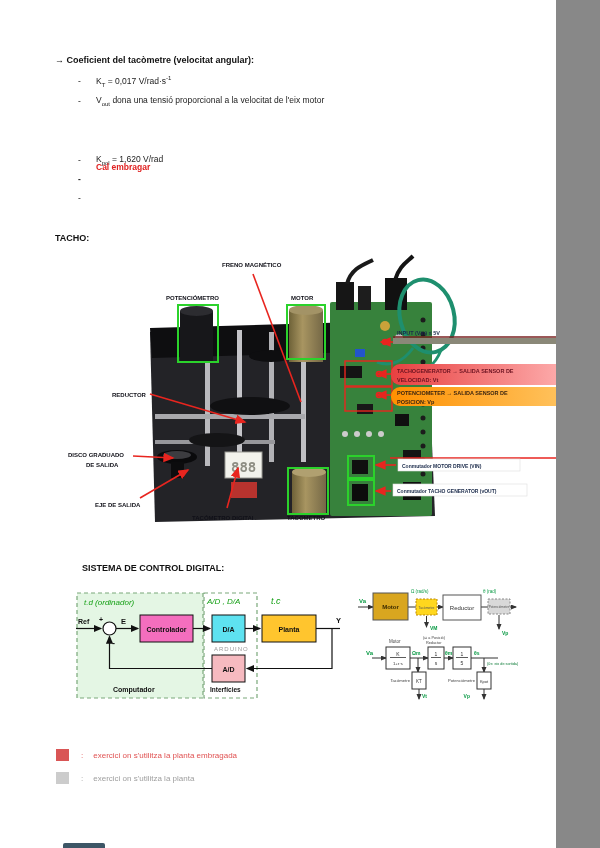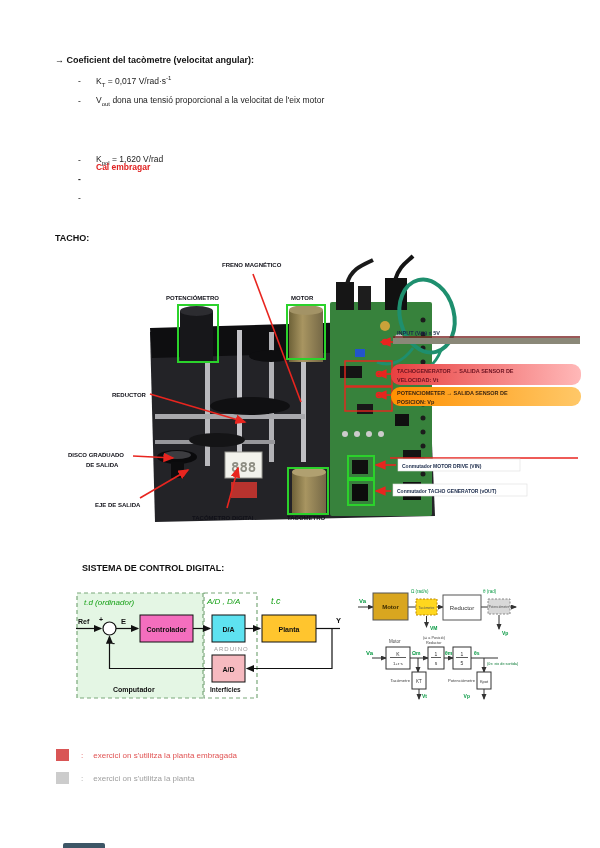--- a/index.html
+++ b/index.html
@@ -1,16 +1,16 @@
 <!DOCTYPE html>
 <html><head>
 <meta charset="utf-8">
 <style>
   html,body{margin:0;padding:0;background:#888;}
-  .page{position:relative;width:600px;height:848px;background:#ffffff;overflow:hidden;
+  .page{position:relative;width:556px;height:848px;background:#ffffff;overflow:hidden;
         font-family:"Liberation Sans",sans-serif;color:#1a1a1a;}
   .abs{position:absolute;}
   .h1{font-size:9px;font-weight:bold;color:#111;}
   .body-txt{font-size:8.5px;color:#222;}
   .red-b{color:#e02020;font-weight:bold;}
   sub{font-size:6px;}
   sup{font-size:6px;}
   .dash{position:absolute;font-size:8.5px;color:#222;}
   svg text{font-family:"Liberation Sans",sans-serif;}
   .seg{font-family:"DejaVu Sans Mono",monospace;}

